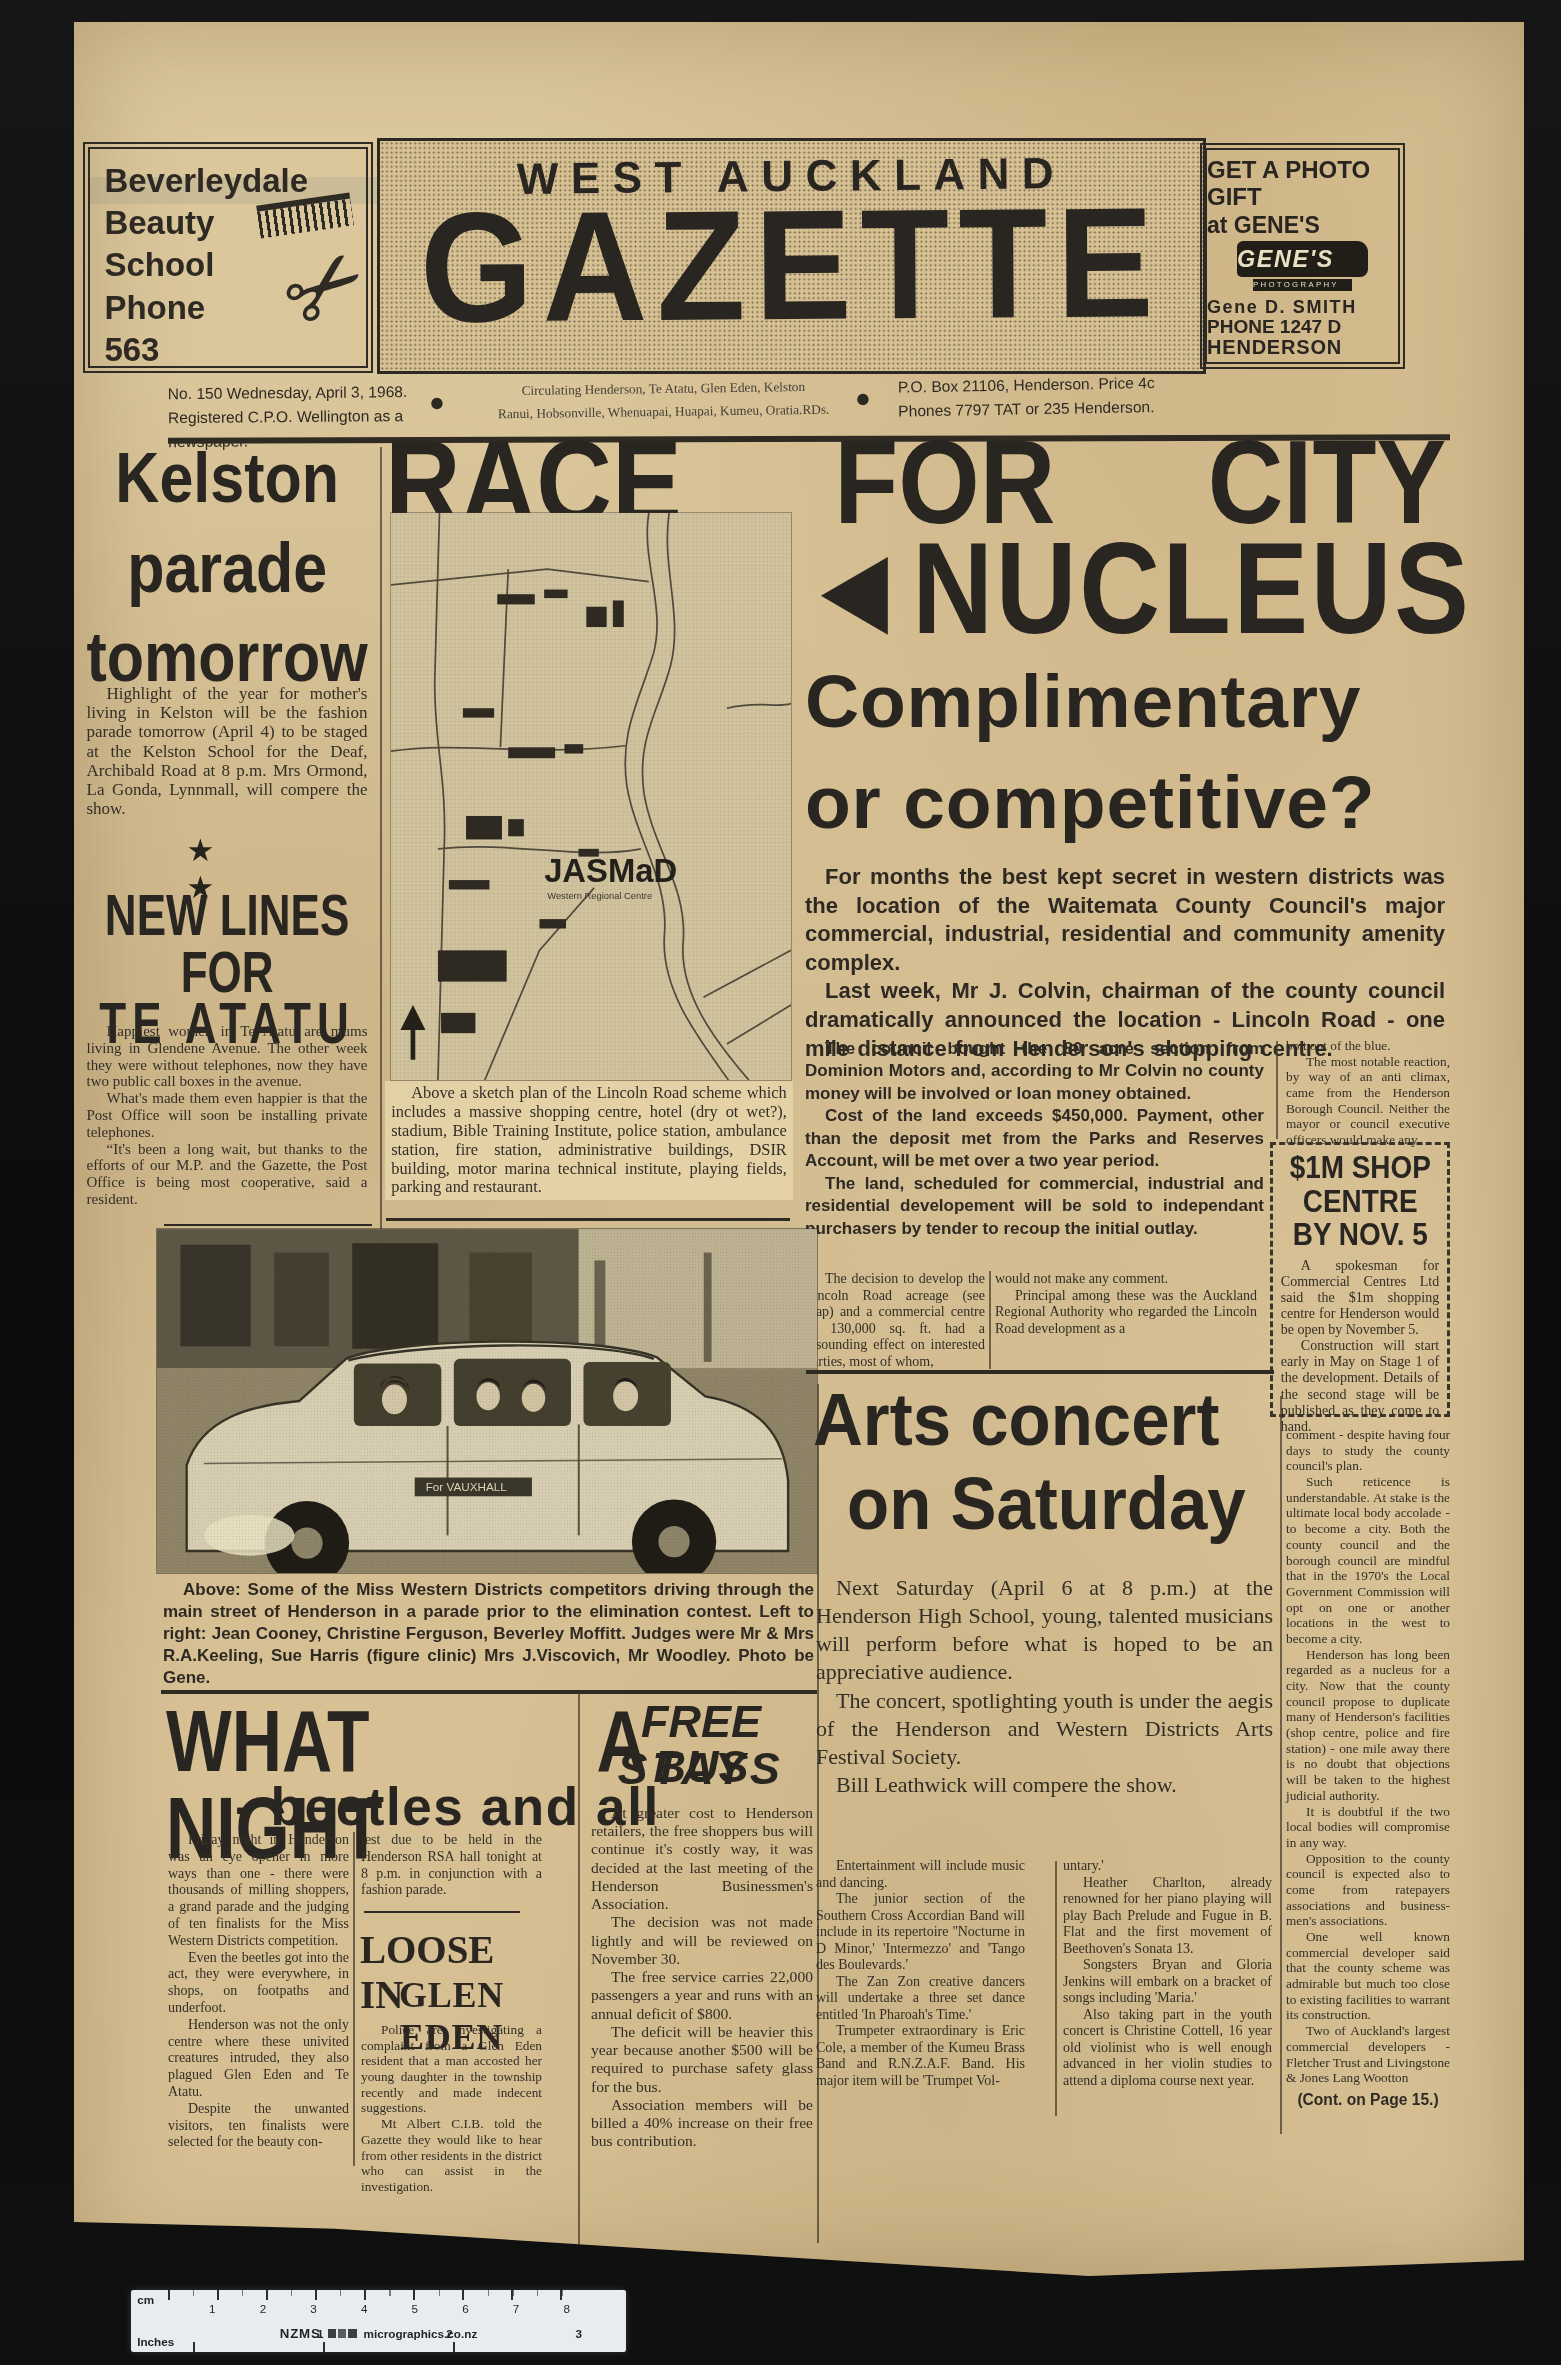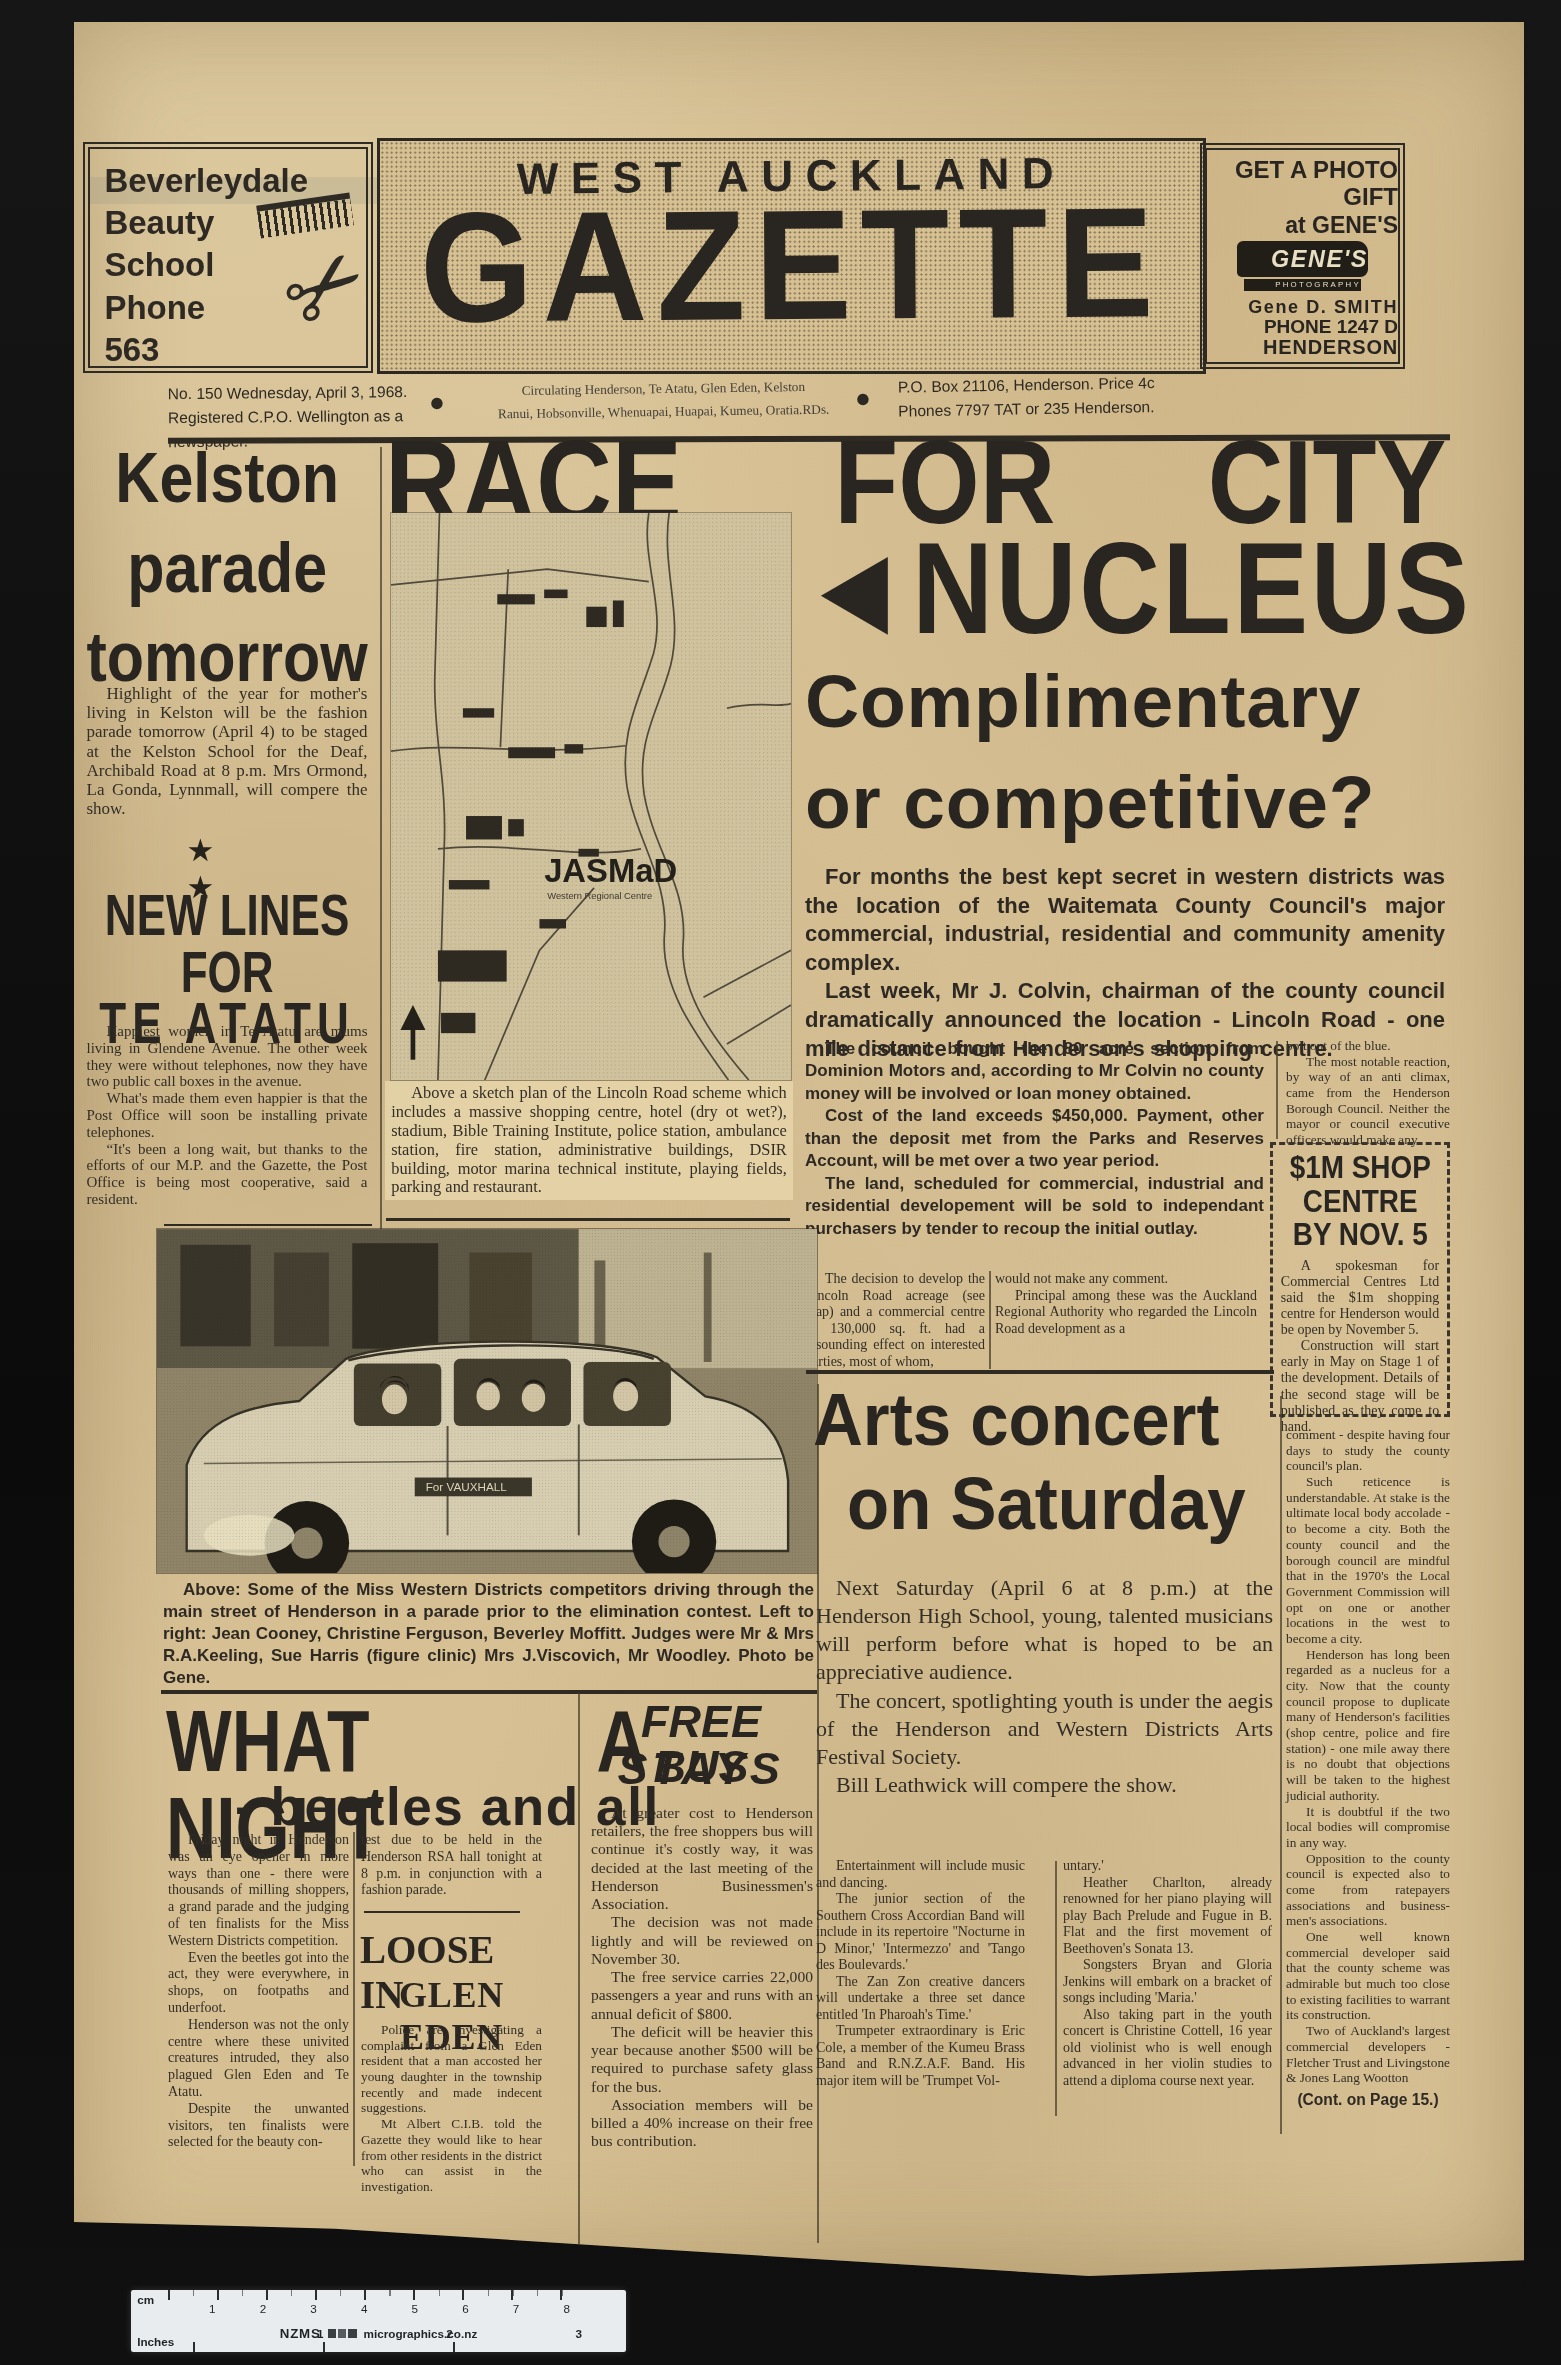--- a/index.html
+++ b/index.html
@@ -58,26 +58,26 @@
       <div class="abs" style="right:1.6px;top:84px;font-size:94px;color:#2e2a24;transform:rotate(-38deg);">✂</div>
       <div class="abs" style="right:14px;top:50px;width:94px;height:26.5px;
                   background:repeating-linear-gradient(90deg,#2e2a24 0 3.1px,transparent 3.1px 7.8px);border-top:6.2px solid #2e2a24;transform:rotate(-8deg);"></div>
     </div>
 
     <div class="dots-bg abs" style="left:303px;top:116px;width:829px;height:236px;border:3.1px solid #2c2822;box-sizing:border-box;text-align:center;">
       <div class="hl" style="margin-top:12.5px;font-size:44px;letter-spacing:12.5px;transform:rotate(-0.6deg);">WEST AUCKLAND</div>
       <div class="hl" style="margin-top:-4.7px;font-size:145px;letter-spacing:9.4px;transform:scaleY(1.08) rotate(-0.4deg);">GAZETTE</div>
     </div>
 
-    <div class="adbox" style="left:1126px;top:121px;width:205px;height:226px;text-align:right;font-family:'Liberation Sans',sans-serif;">
+    <div class="adbox" style="left:1126px;top:121px;width:205px;height:226px;text-align:left;font-family:'Liberation Sans',sans-serif;">
       <div class="hl" style="margin-top:7.8px;font-size:24px;">GET A PHOTO</div>
       <div class="hl" style="margin-top:3.1px;font-size:24px;">GIFT</div>
       <div class="hl" style="margin-top:4.7px;font-size:23px;">at GENE'S</div>
       <div style="margin:4.7px auto 0;width:131px;height:36px;background:#211e18;border-radius:6.2px 11px 7.8px 4.7px;color:#e9dfc2;font-weight:bold;font-size:23.4px;font-style:italic;line-height:36px;letter-spacing:1.6px;">GENE'S</div>
-      <div style="margin:1.6px auto 0;width:117px;height:12.5px;background:#211e18;color:#e9dfc2;font-size:7.8px;line-height:12.5px;letter-spacing:2.3px;">PHOTOGRAPHY</div>
+      <div style="margin:1.6px auto 0;width:99px;height:12.5px;background:#211e18;color:#e9dfc2;font-size:7.8px;line-height:12.5px;letter-spacing:2.3px;">PHOTOGRAPHY</div>
       <div class="hl" style="margin-top:6.2px;font-size:18px;letter-spacing:1.6px;">Gene D. SMITH</div>
       <div class="hl" style="margin-top:1.6px;font-size:19px;">PHONE 1247 D</div>
       <div class="hl" style="margin-top:1px;font-size:20px;letter-spacing:0.8px;">HENDERSON</div>
     </div>
 
     <div class="abs sansb" style="left:94px;top:359px;width:269px;font-weight:normal;font-size:15.6px;line-height:1.55;transform:rotate(-0.5deg);">
       <div>No. 150  Wednesday, April 3, 1968.</div>
       <div>Registered C.P.O. Wellington as a newspaper.</div>
     </div>
     <div class="abs" style="left:355px;top:365px;font-size:26.5px;color:#2c2822;">●</div>

